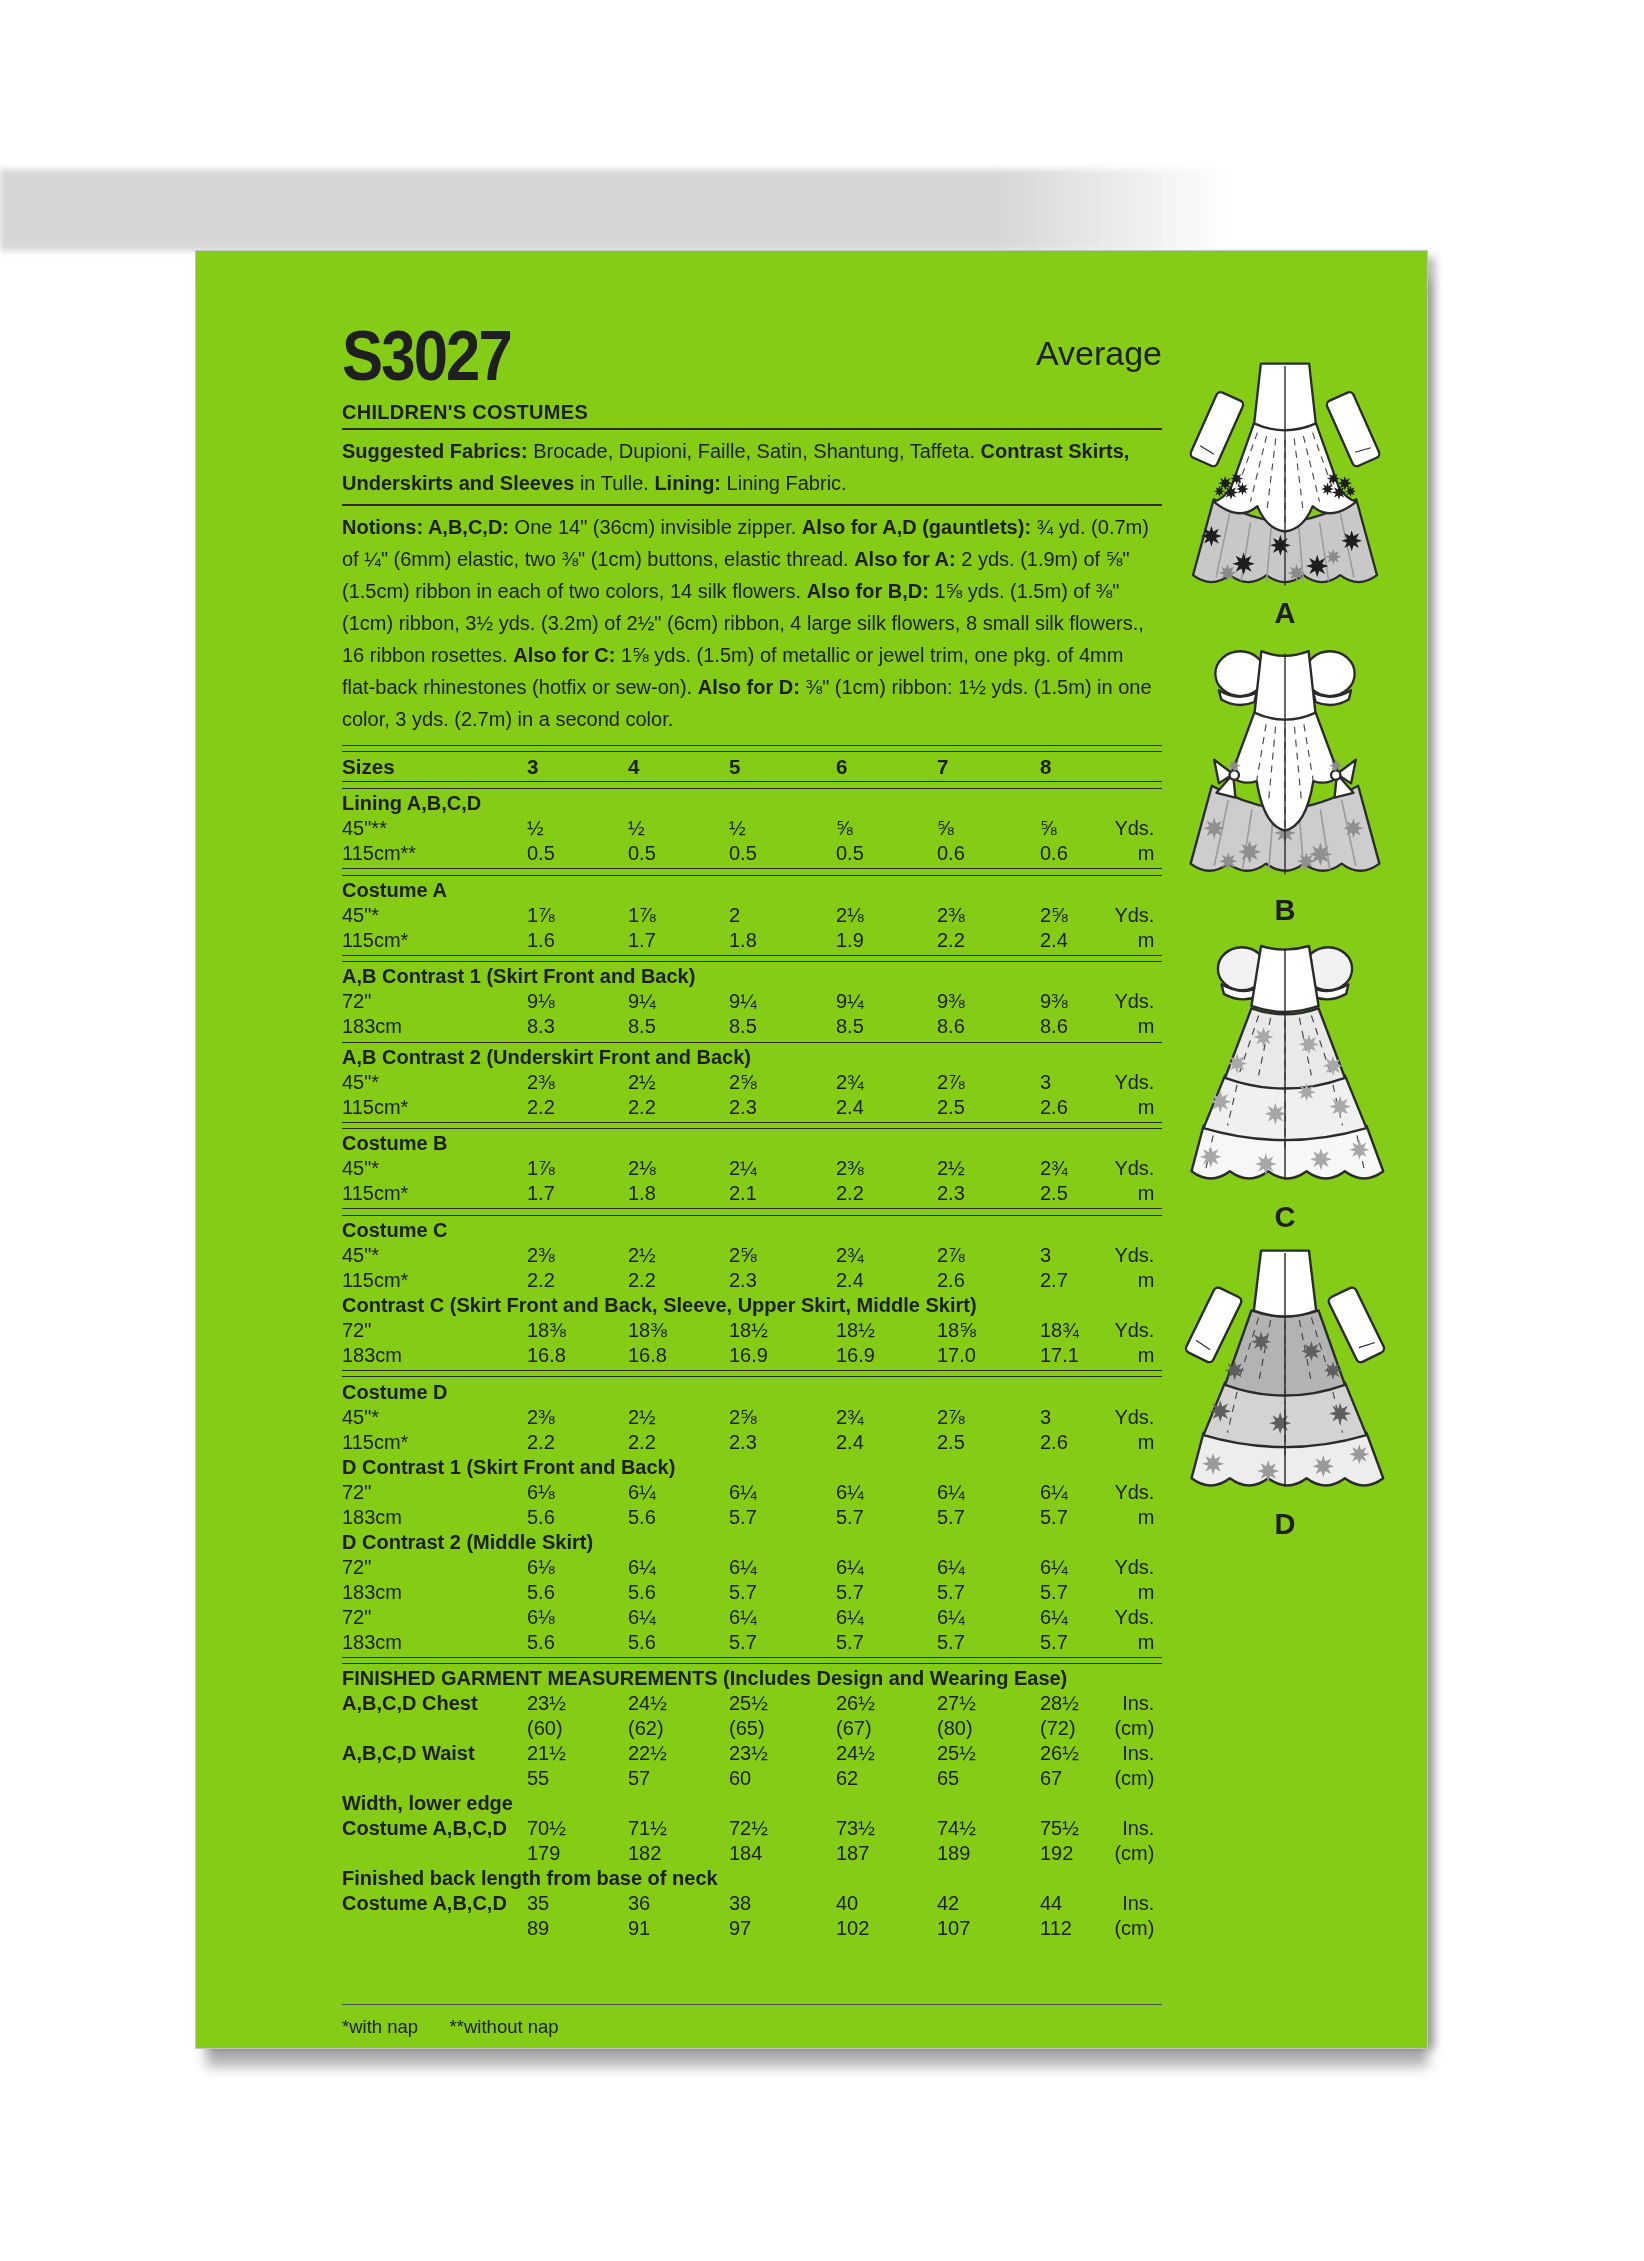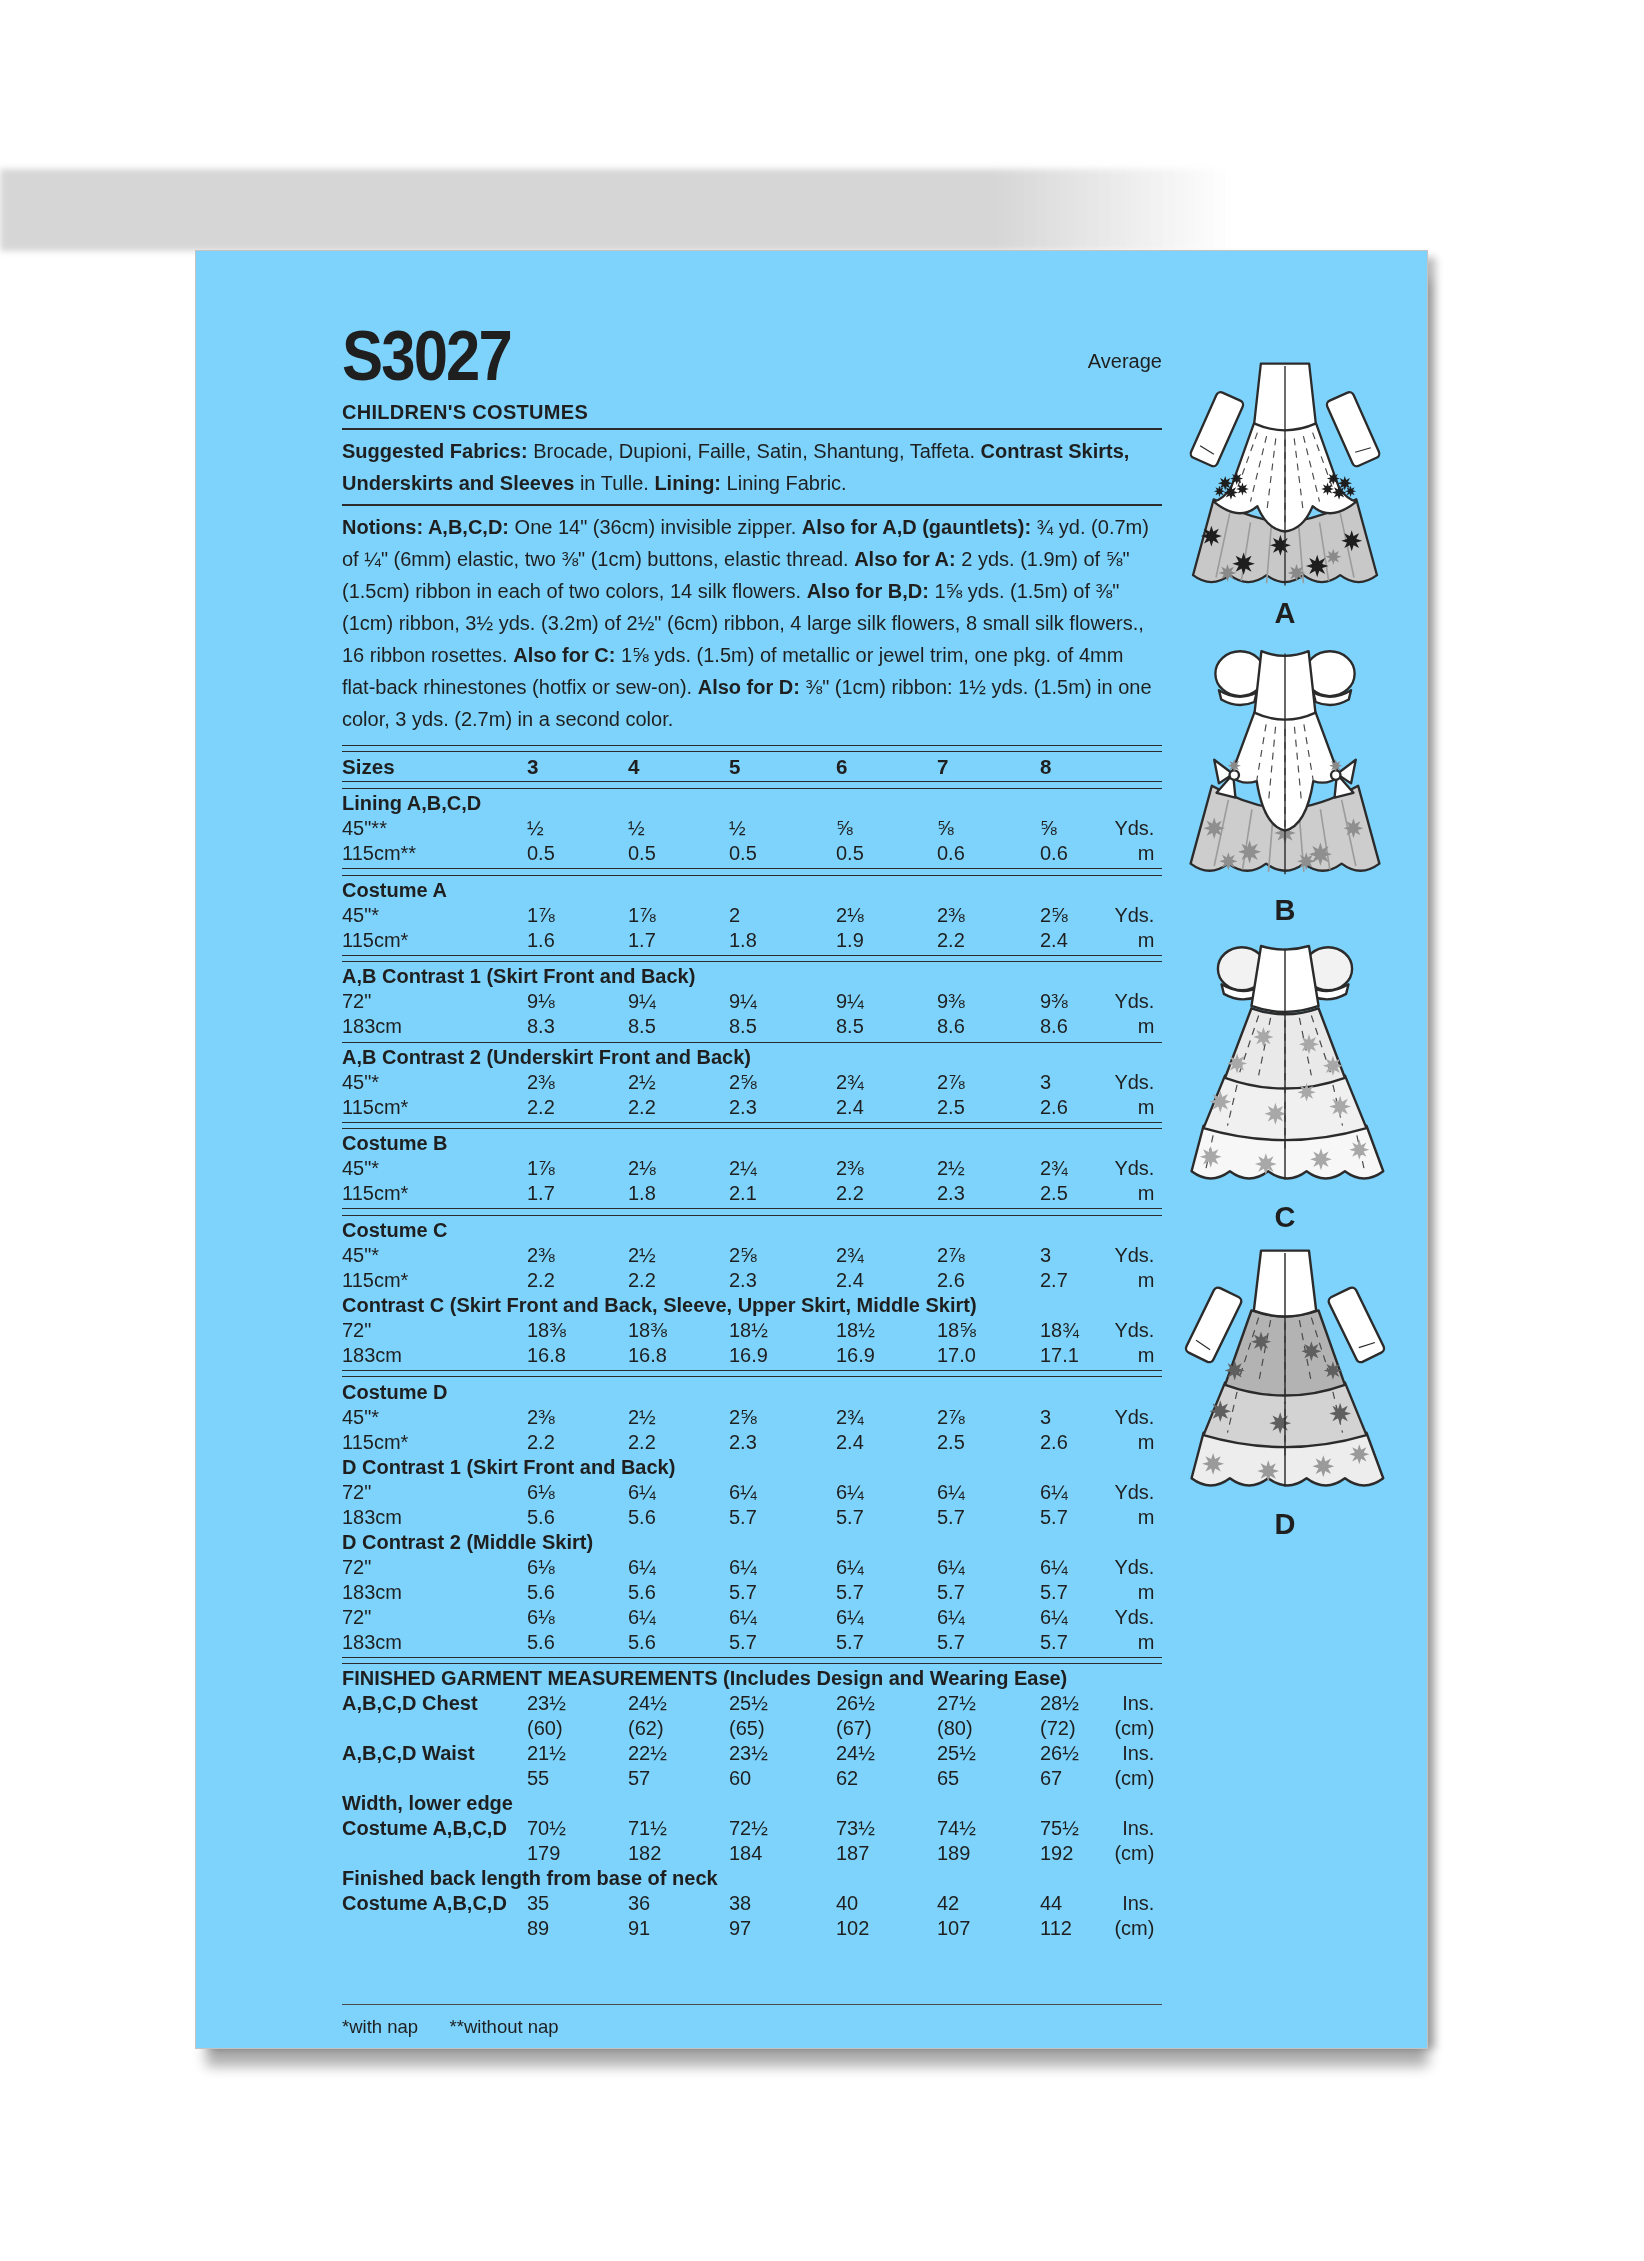--- a/index.html
+++ b/index.html
@@ -1,28 +1,28 @@
 <!DOCTYPE html>
 <html style="font-size:11px"><head>
 <meta charset="utf-8">
 <style>
   html,body{margin:0;padding:0;background:#ffffff;}
   .canvas{position:relative;width:1645px;height:2261px;overflow:hidden;background:#ffffff;
           font-family:"Liberation Sans",sans-serif;color:#1f1f1f;}
   .top-shade{position:absolute;left:0;top:169px;width:1244px;height:82px;
              background:linear-gradient(to right,#d6d6d6 0%,#d6d6d6 80%,rgba(214,214,214,0) 99%);
              filter:blur(3.4px);}
-  .sheet{position:absolute;left:195px;top:250px;width:1233px;height:1799px;background:#7dd3fc;
+  .sheet{position:absolute;left:195px;top:250px;width:1233px;height:1799px;background:#84cc16;
          border:1.4px solid #c3c3c3;box-sizing:border-box;
          box-shadow:11px 4.1px 8.2px -2.7px rgba(0,0,0,.28), 5.5px 23px 12.3px -5.5px rgba(0,0,0,.32);}
   .content{position:absolute;left:146px;top:0;width:820px;}
   .title-row{margin-top:63px;display:flex;justify-content:space-between;align-items:flex-end;height:77px;}
   .pattern-number{font-size:70px;font-weight:bold;letter-spacing:-2.1px;transform:scaleX(.88);
                   transform-origin:left bottom;line-height:1;}
-  .difficulty{font-size:20px;margin-bottom:18px;}
+  .difficulty{font-size:34px;margin-bottom:18px;}
   .doc-heading{font-size:20px;font-weight:bold;letter-spacing:0.3px;margin-top:9.6px;}
   .rule-thin{height:0;border-top:2.1px solid #2b2b2b;margin:4.8px 0;}
   .para{font-size:20px;line-height:32px;}
   .b{font-weight:bold;}
   .rule-double{height:5.5px;border-top:1.4px solid #2b2b2b;border-bottom:1.4px solid #2b2b2b;margin:2.1px 0;}
   .rule-single{height:0;border-top:1.4px solid #2b2b2b;margin:2.7px 0 1.4px 0;}
   .size-table{margin-top:10px;font-size:20px;}
   .trow{display:grid;grid-template-columns:185px 101px 101px 107px 101px 103px 62px 62px;
         height:25px;align-items:center;}
   .trow .c-unit{grid-column:8;text-align:right;padding-right:9.6px;}

